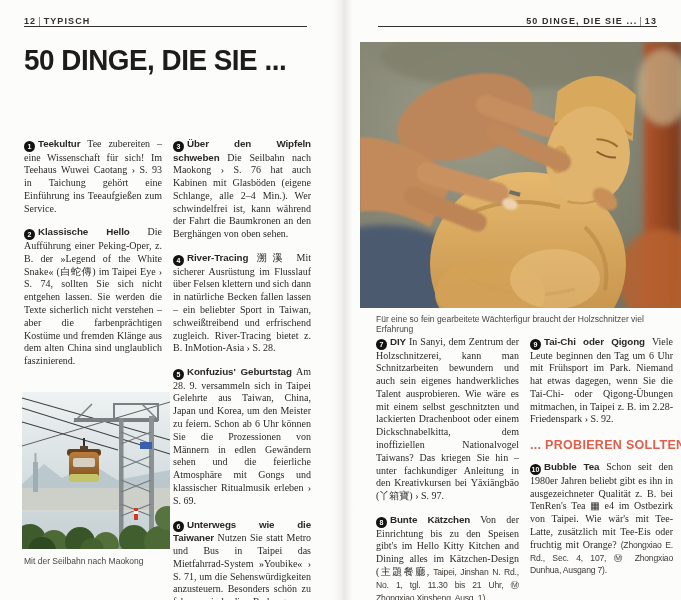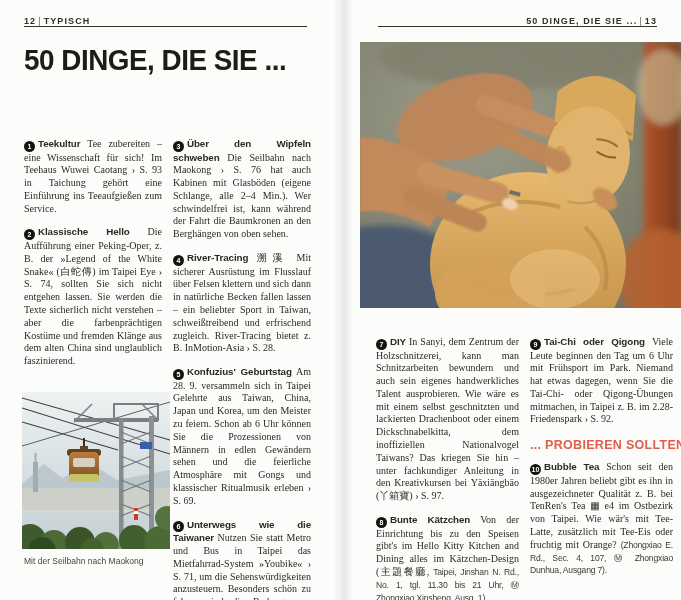--- a/index.html
+++ b/index.html
@@ -184,20 +184,21 @@
         <rect x="60" y="118" width="95" height="21" rx="10.5" fill="#ca9160" transform="rotate(16 60 118)"></rect>
         <rect x="48" y="142" width="88" height="19" rx="9.5" fill="#bd8554" transform="rotate(22 48 142)"></rect>
         <rect x="130" y="78" width="92" height="19" rx="9.5" fill="#c08758" transform="rotate(24 130 78)"></rect>
         <ellipse cx="150" cy="162" rx="8" ry="5.5" fill="#ecd2b0" transform="rotate(18 150 162)"></ellipse>
         <ellipse cx="245" cy="157" rx="14" ry="9" fill="#c89058" transform="rotate(40 245 157)"></ellipse>
       </g>
       <rect x="150" y="148" width="11" height="4" fill="#6f6f68" transform="rotate(15 150 148)"></rect>
       <ellipse cx="195" cy="237" rx="45" ry="30" fill="#f2cf8e" opacity=".4"></ellipse>
     </svg>
   </div>
+  <div class="cap cap-r">Für eine so fein gearbeitete Wächterfigur braucht der Holzschnitzer viel Erfahrung</div>
 
   <div class="cols-right">
     <div class="colr">
       <p class="item"><span class="num">7</span><span class="ttl">DIY</span> <span>In Sanyi, dem Zentrum der Holzschnitzerei, kann man Schnitzarbeiten bewundern und auch sein eigenes handwerkliches Talent ausprobieren. Wie wäre es mit einem selbst geschnitzten und lackierten Drachenboot oder einem Dickschnabelkitta, dem inoffiziellen Nationalvogel Taiwans? Das kriegen Sie hin – unter fachkundiger Anleitung in den Kreativkursen bei Yāxiāngbāo (丫箱寶) › S. 97.</span></p>
       <p class="item"><span class="num">8</span><span class="ttl">Bunte Kätzchen</span> <span>Von der Einrichtung bis zu den Speisen gibt's im Hello Kitty Kitchen and Dining alles im Kätzchen-Design (主題餐廳,</span> <span class="addr">Taipei, Jinshan N. Rd., No. 1, tgl. 11.30 bis 21 Uhr, Ⓜ Zhongxiao Xinsheng, Ausg. 1).</span></p>
     </div>
     <div class="colr">
       <p class="item"><span class="num">9</span><span class="ttl">Tai-Chi oder Qigong</span> <span>Viele Leute beginnen den Tag um 6 Uhr mit Frühsport im Park. Niemand hat etwas dagegen, wenn Sie die Tai-Chi- oder Qigong-Übungen mitmachen, in Taipei z. B. im 2.28-Friedenspark › S. 92.</span></p>
       <h2 class="sec sec2">... PROBIEREN SOLLTEN</h2>
       <p class="item"><span class="num">10</span><span class="ttl">Bubble Tea</span> <span>Schon seit den 1980er Jahren beliebt gibt es ihn in ausgezeichneter Qualität z. B. bei TenRen's Tea ▦ e4 im Ostbezirk von Taipei. Wie wär's mit Tee-Latte, zusätzlich mit Tee-Eis oder fruchtig mit Orange?</span> <span class="addr">(Zhongxiao E. Rd., Sec. 4, 107, Ⓜ Zhongxiao Dunhua, Ausgang 7).</span></p>

